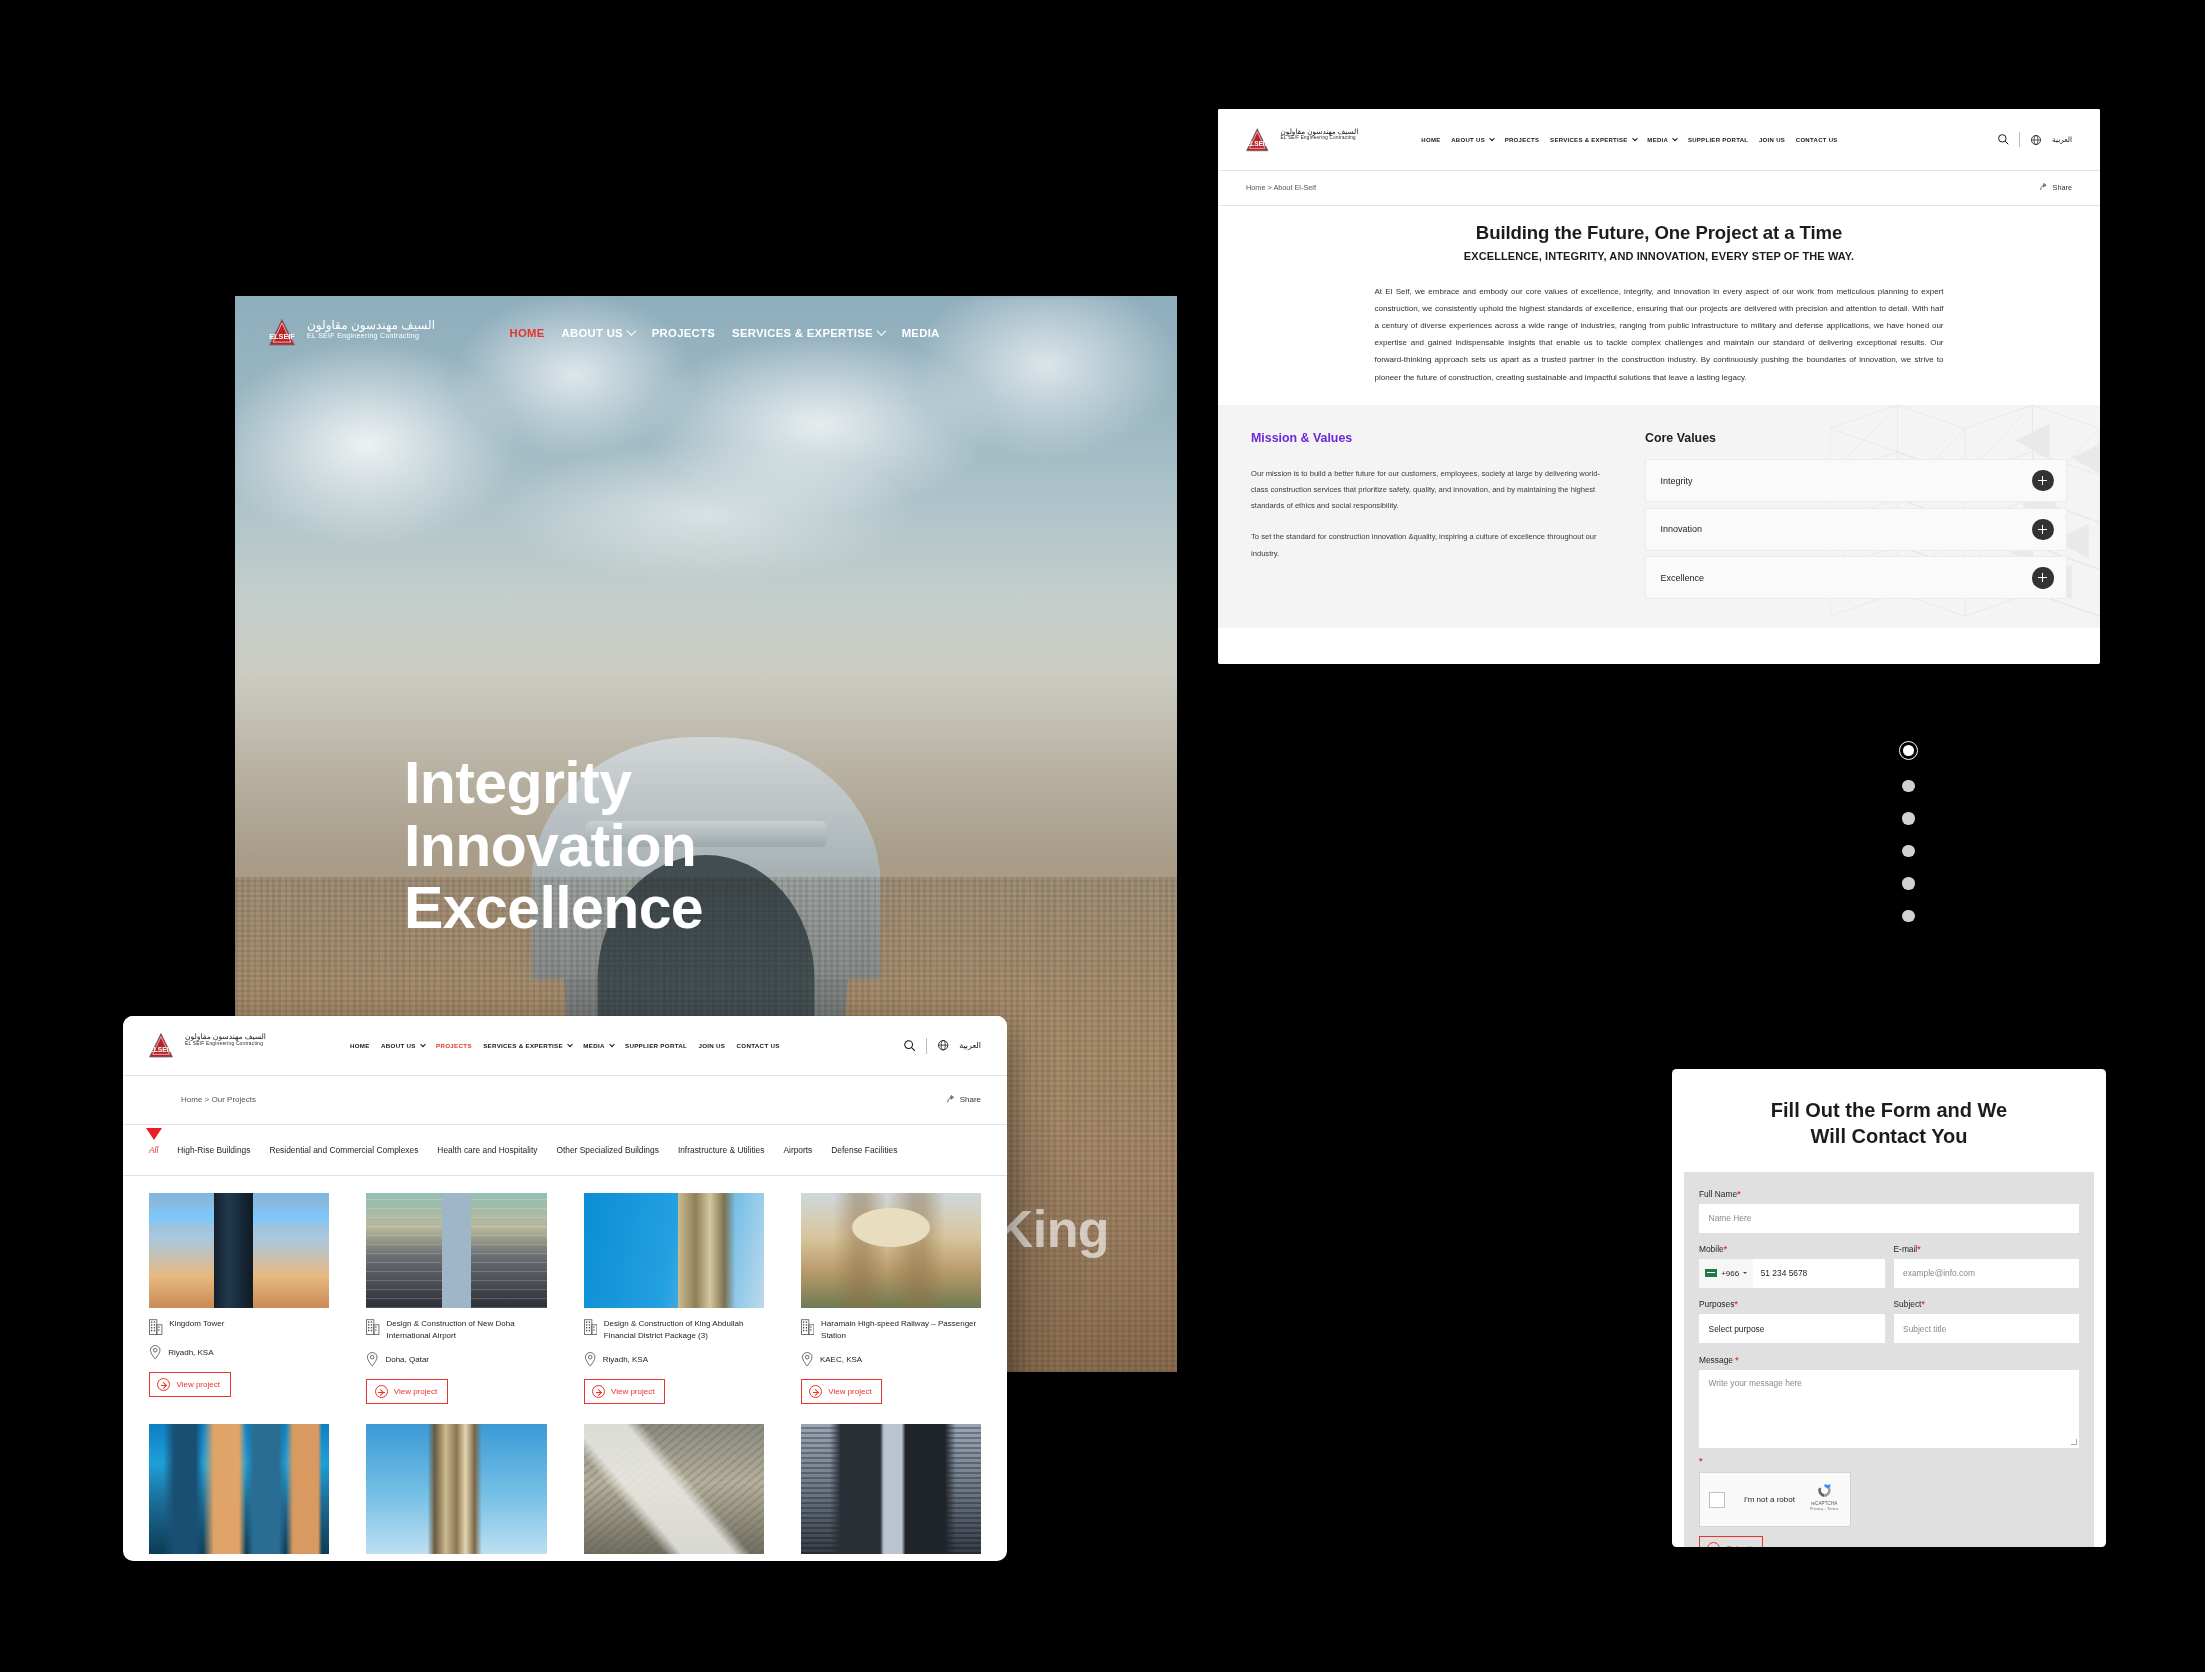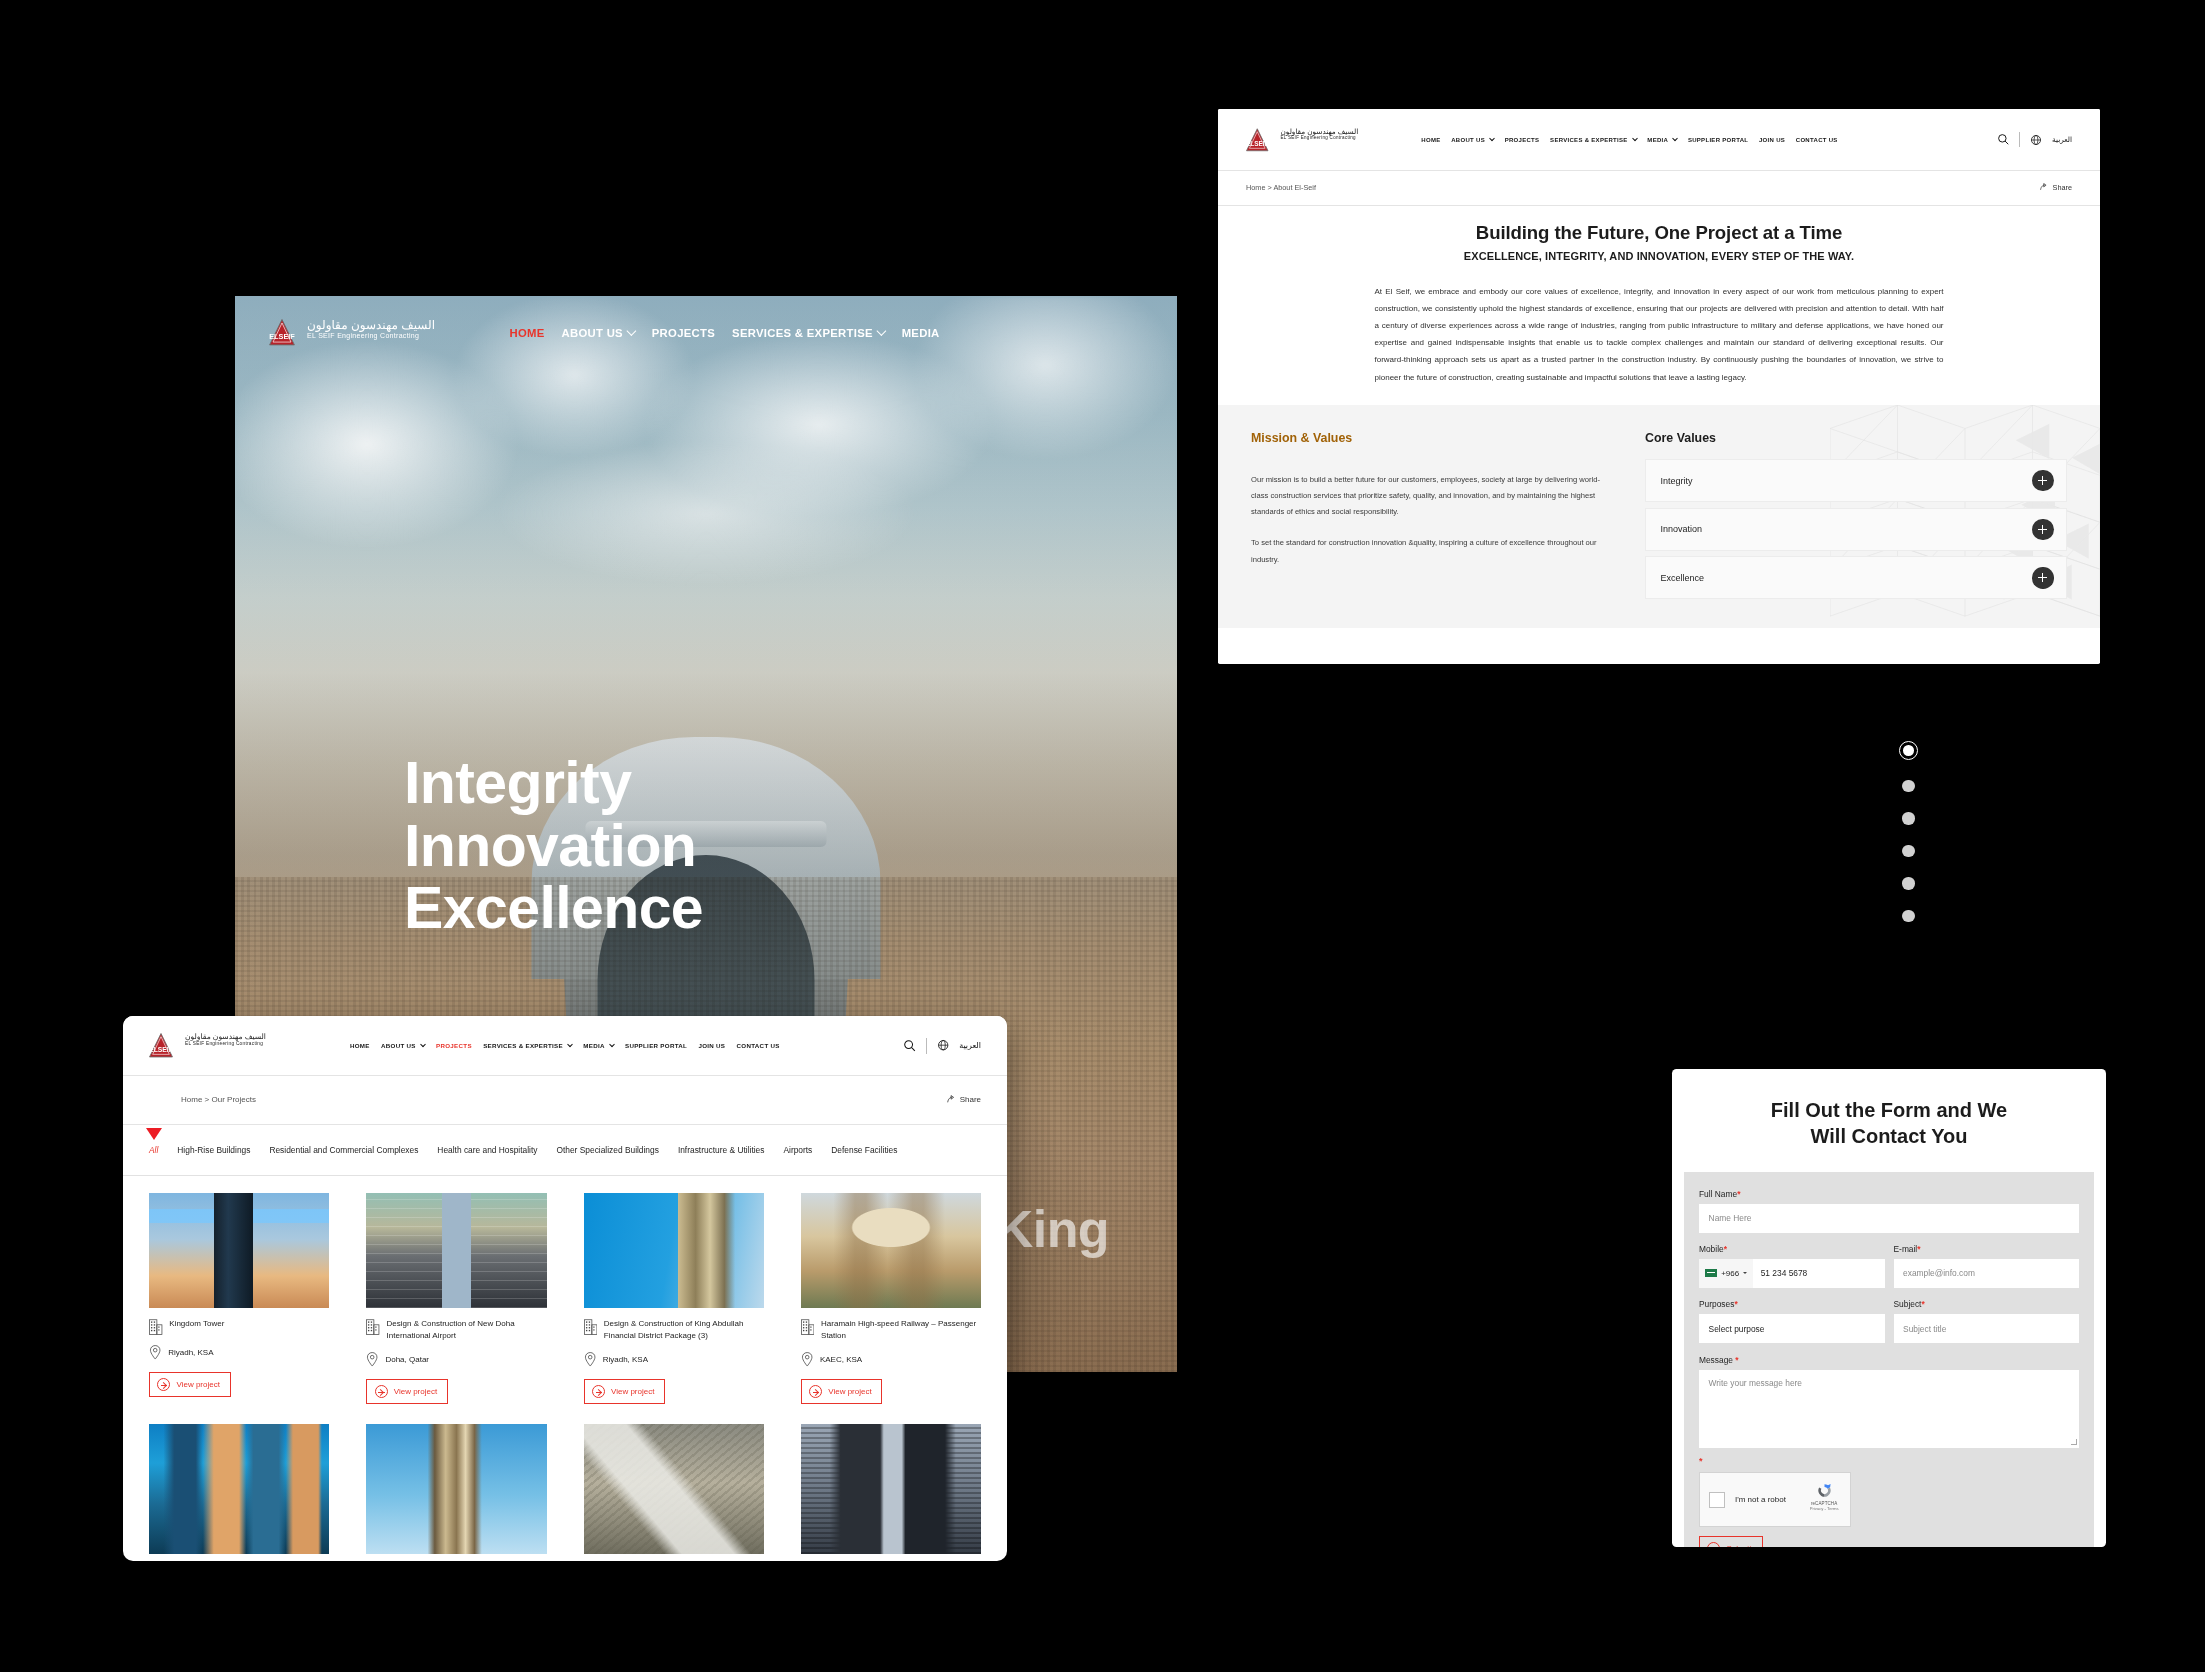--- a/index.html
+++ b/index.html
@@ -109,21 +109,21 @@
   .about-head { height:61px; padding:0 28px; }
   .about-body { position:relative; }
   .about-hero { text-align:center; padding:17px 0 5.6px; }
   .about-hero h2 { font-size:18.6px; font-weight:700; color:#1c1c1c; letter-spacing:-0.1px; }
   .about-hero .sub { font-size:11px; font-weight:700; color:#1c1c1c; margin-top:6.2px; letter-spacing:0.1px; }
   .about-para { width:569px; margin:14.6px auto 0; font-size:8px; line-height:2.15;
                 color:#2f2f2f; text-align:justify; }
   .about-lower { position:relative; margin-top:19px; background:#f4f4f4; padding:26px 33px 22.5px; display:flex; gap:33px; }
   .tri-bg { position:absolute; right:0; top:0; width:270px; height:100%; opacity:.85; }
   .mv { width:361px; position:relative; z-index:2; }
-  .mv h3 { font-size:12.4px; font-weight:700; color:#a16207; margin-bottom:27px; }
+  .mv h3 { font-size:12.4px; font-weight:700; color:#6d28d9; margin-bottom:21px; }
   .mv p { font-size:7.6px; line-height:2.15; color:#3a3a3a; }
   .mv p + p { margin-top:14.6px; }
   .cv { flex:1; position:relative; z-index:2; }
   .cv h3 { font-size:12.4px; font-weight:700; color:#1d1d1d; margin-bottom:14.6px; }
   .cvrow { background:#fafafa; border:0.6px solid #ececec; height:43px; display:flex; align-items:center;
            justify-content:space-between; padding:0 12.4px 0 14.6px; margin-bottom:5.6px; }
   .cvrow span { font-size:9px; color:#232323; }
   .plus { width:21.4px; height:21.4px; border-radius:50%; background:#333; position:relative; flex:none; }
   .plus::before, .plus::after { content:""; position:absolute; background:#fff; }
   .plus::before { left:6.2px; right:6.2px; top:50%; height:1.1px; margin-top:-0.6px; }
@@ -175,21 +175,21 @@
   .flag::after { content:""; position:absolute; left:1.7px; right:1.7px; top:2.3px; height:1.1px; background:#fff; }
   .ccnum { font-size:8px; font-weight:400; color:#1f1f1f; }
   .ccarrow { width:0; height:0; border-left:2.3px solid transparent; border-right:2.3px solid transparent;
              border-top:2.8px solid #444; }
   .phonenum { flex:1; display:flex; align-items:center; padding:0 7.3px; font-size:8.4px; color:#1f1f1f; }
   .ftextarea { width:100%; height:78px; background:#fff; padding:8.4px 9.6px; font-size:8.4px; color:#8a8a8a;
                position:relative; }
   .ftextarea::after { content:""; position:absolute; right:2.3px; bottom:2.3px; width:5px; height:5px;
     border-right:0.8px solid #aaa; border-bottom:0.8px solid #aaa; }
   .captcha { margin-top:6.8px; width:152px; height:55px; background:#f9f9f9; border:0.6px solid #d3d3d3;
-             display:flex; align-items:center; padding:0 9px; gap:10px; position:relative; }
+             display:flex; align-items:center; padding:0 9px; gap:19px; position:relative; }
   .cbox { width:16px; height:16px; background:#fff; border:1.1px solid #c0c0c0; flex:none; }
   .ctext { font-size:8px; color:#1f1f1f; }
   .crlogo { position:absolute; right:8.4px; top:9px; text-align:center; width:35px; }
   .crmark { width:17px; height:17px; margin:0 auto; position:relative; }
   .crname { font-size:4.5px; color:#555; margin-top:1.7px; letter-spacing:0.1px; }
   .crlinks { font-size:4.2px; color:#777; }
   .submit { margin-top:9px; display:inline-flex; align-items:center; gap:6.2px;
             border:1.1px solid #e8342b; color:#e8342b; font-size:8px; padding:5px 10.7px 5px 7.3px; }
 </style>
 </head>

